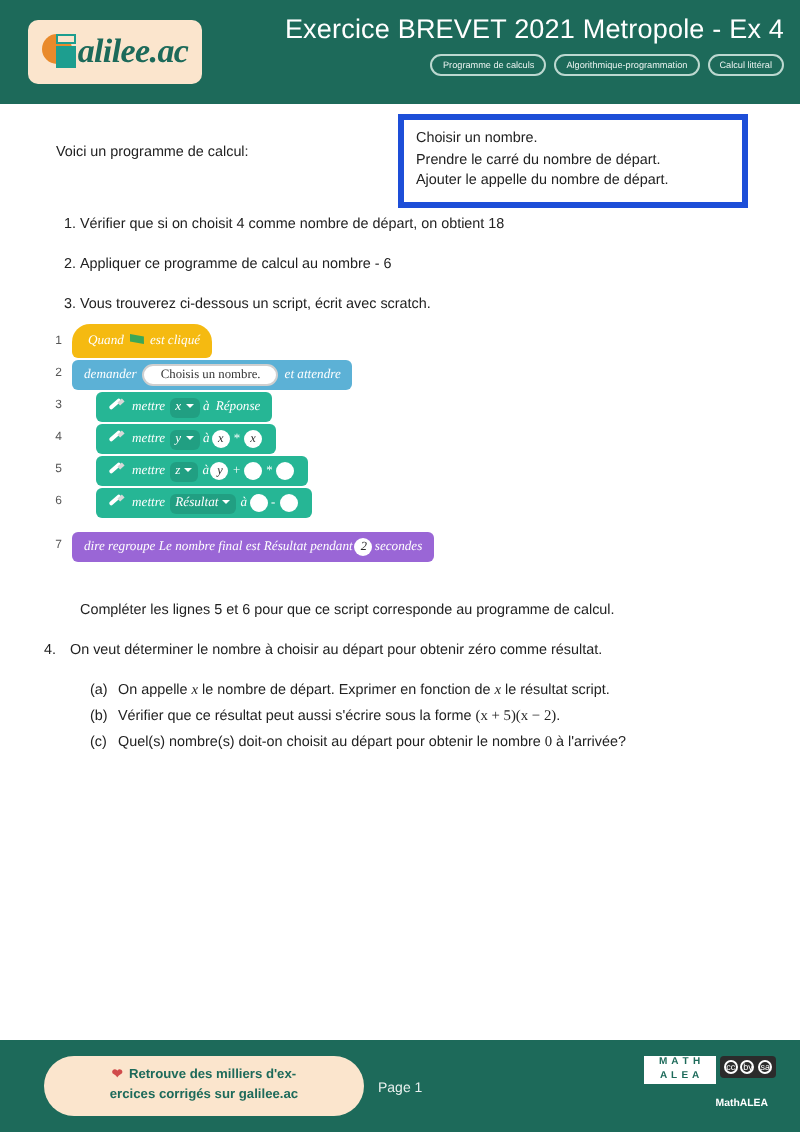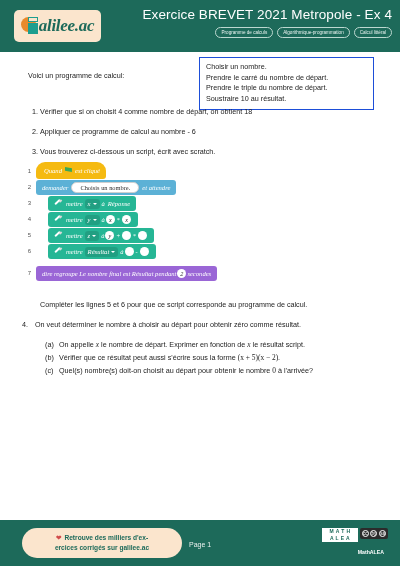--- a/index.html
+++ b/index.html
@@ -61,21 +61,21 @@
   
   .content{position:absolute;left:0;top:52px;width:400px;}
 
   .intro{
     position:absolute;left:28px;top:19px;
     font-family:Liberation Sans, sans-serif;
     font-size:7.2px;color:#222;
   }
   .progbox{
     position:absolute;left:199px;top:5px;width:175px;
-    border:1px solid #1d4ed8;background:#fff;
+    border:3px solid #1d4ed8;background:#fff;
     padding:4px 16px 5px 6px;
     box-sizing:border-box;
   }
   .progbox div{
     font-family:"Liberation Sans", sans-serif;
     font-size:7.2px;color:#222;line-height:10.6px;white-space:nowrap;
   }
 
   ol.mainlist{
     position:absolute;left:0;top:55px;width:400px;
@@ -247,22 +247,21 @@
     </div>
   </div>
 
   <div class="content">
 
     <div class="intro">Voici un programme de calcul:</div>
 
     <div class="progbox">
       <div>Choisir un nombre.</div>
       <div>Prendre le carré du nombre de départ.</div>
-      <div>Prendre le triple du nombre de départ.</div>
-      <div>Soustraire 10 au résultat.</div>
+      <div>Ajouter le appelle du nombre de départ.</div>
     </div>
 
     <ol class="mainlist">
       <li>
         <span class="num">1.</span>
         <span>Vérifier que si on choisit 4 comme nombre de départ, on obtient 18</span>
       </li>
       <li>
         <span class="num">2.</span>
         <span>Appliquer ce programme de calcul au nombre - 6</span>

